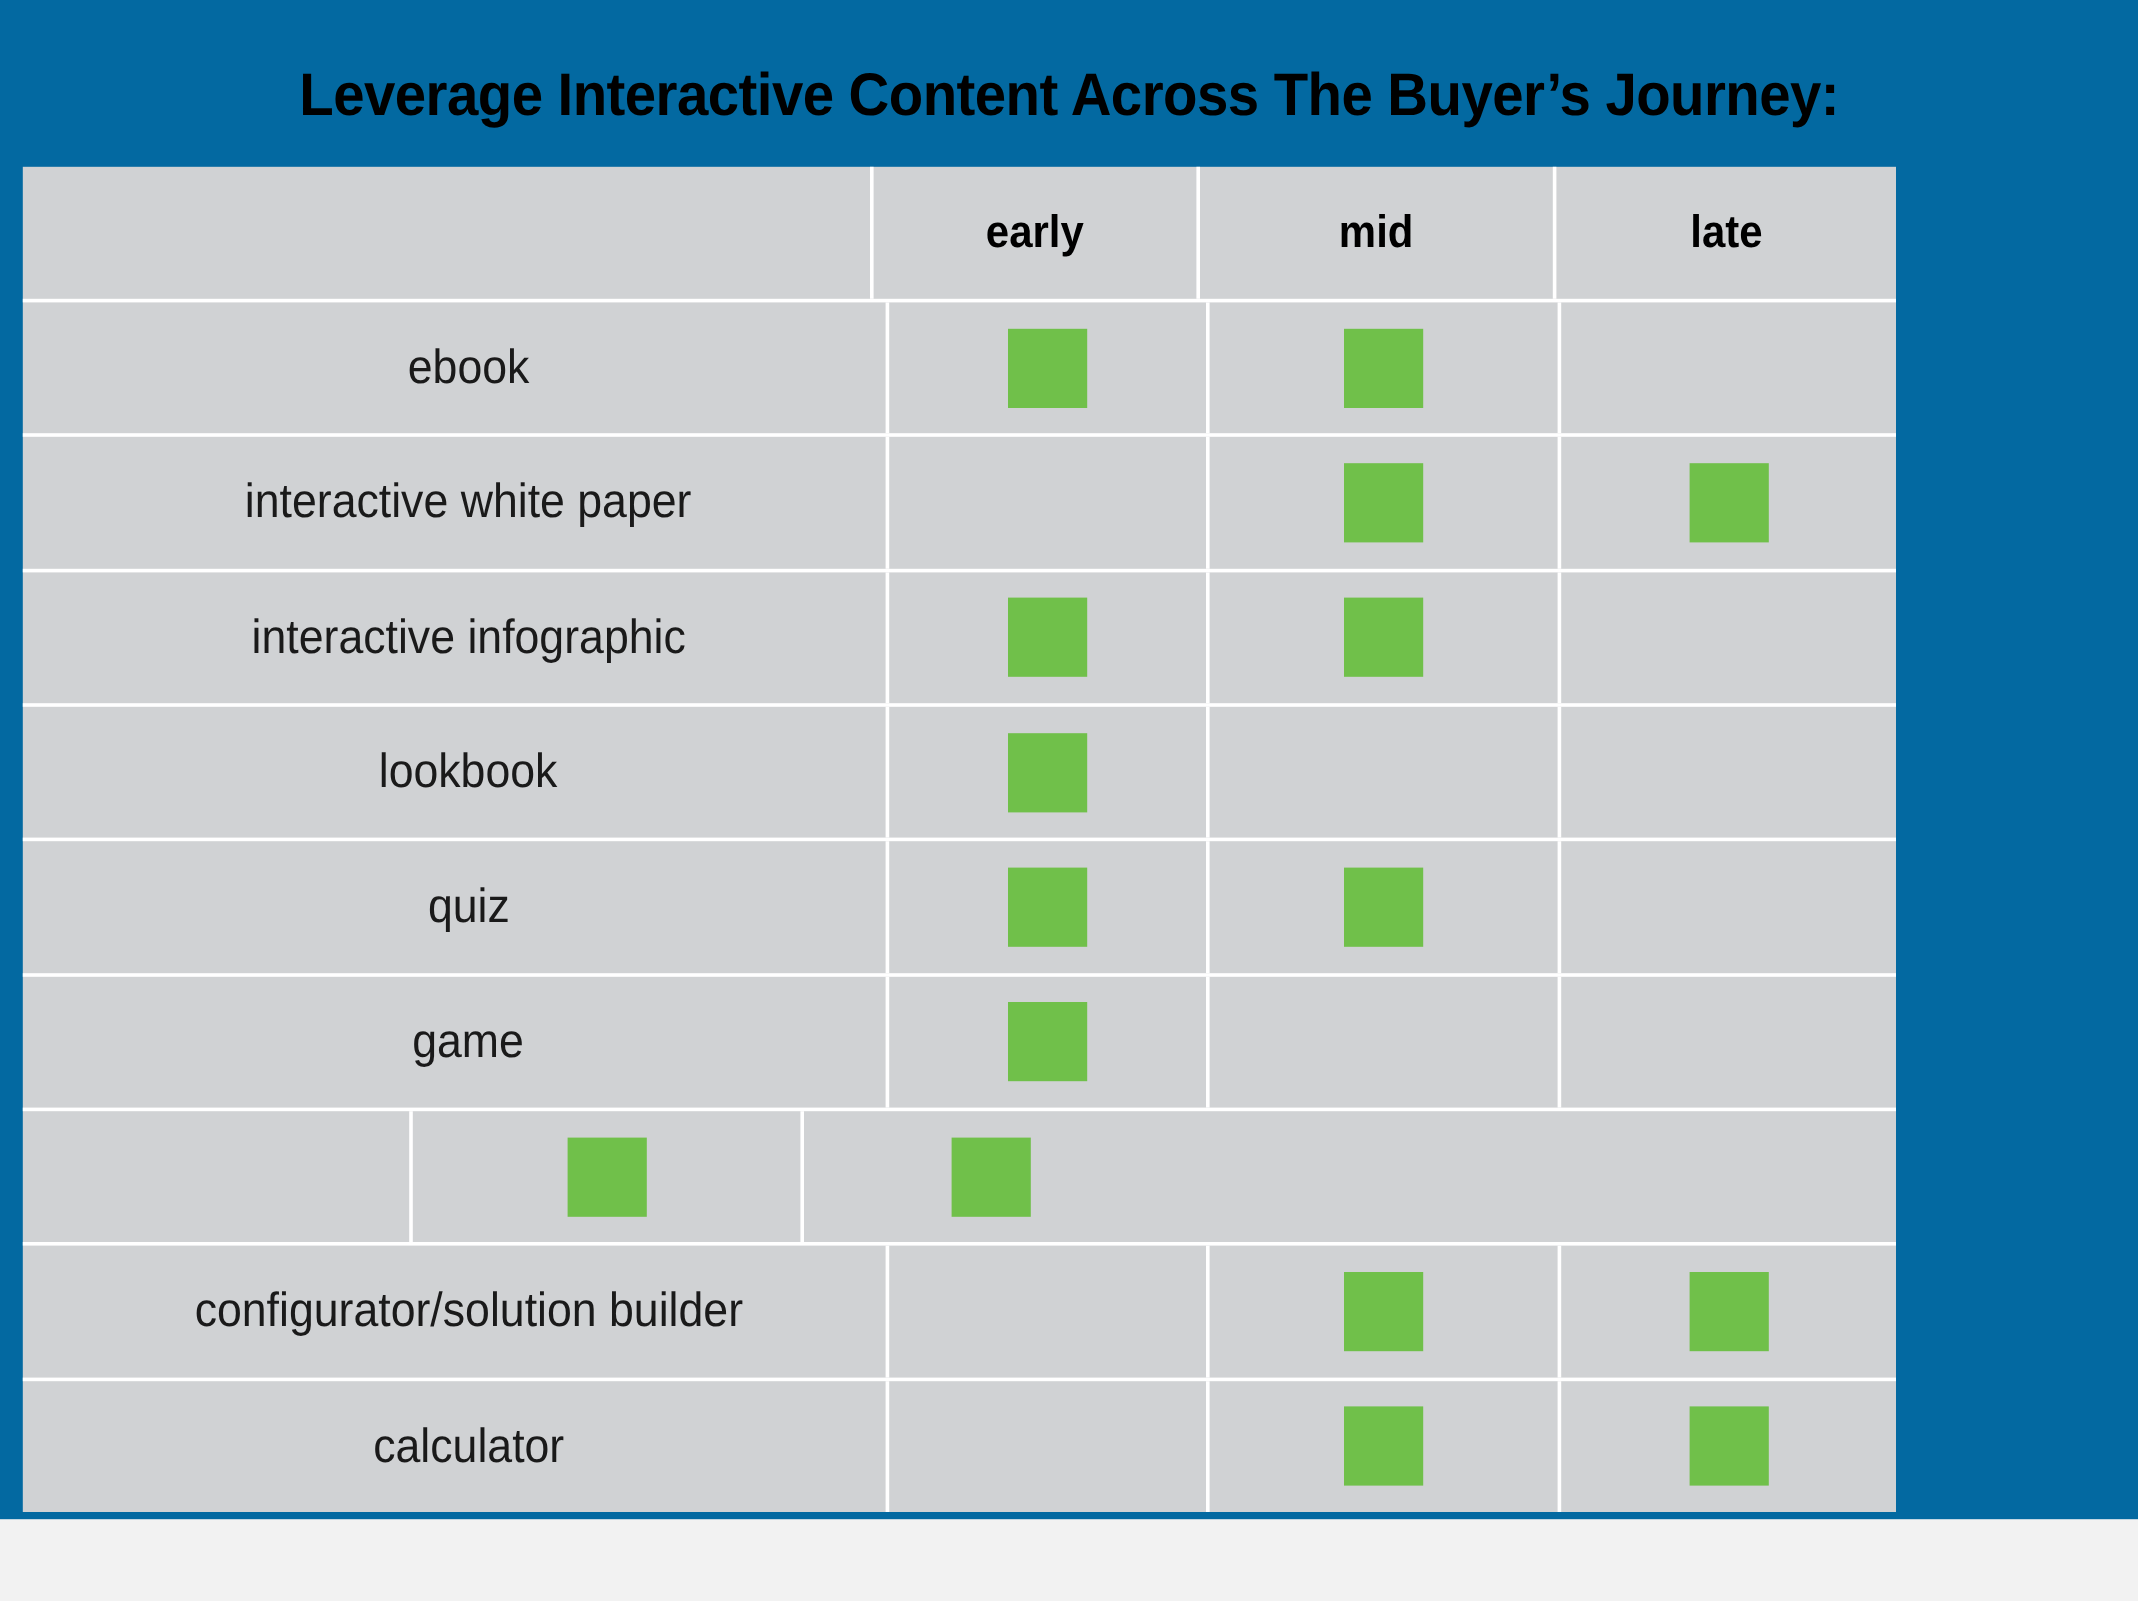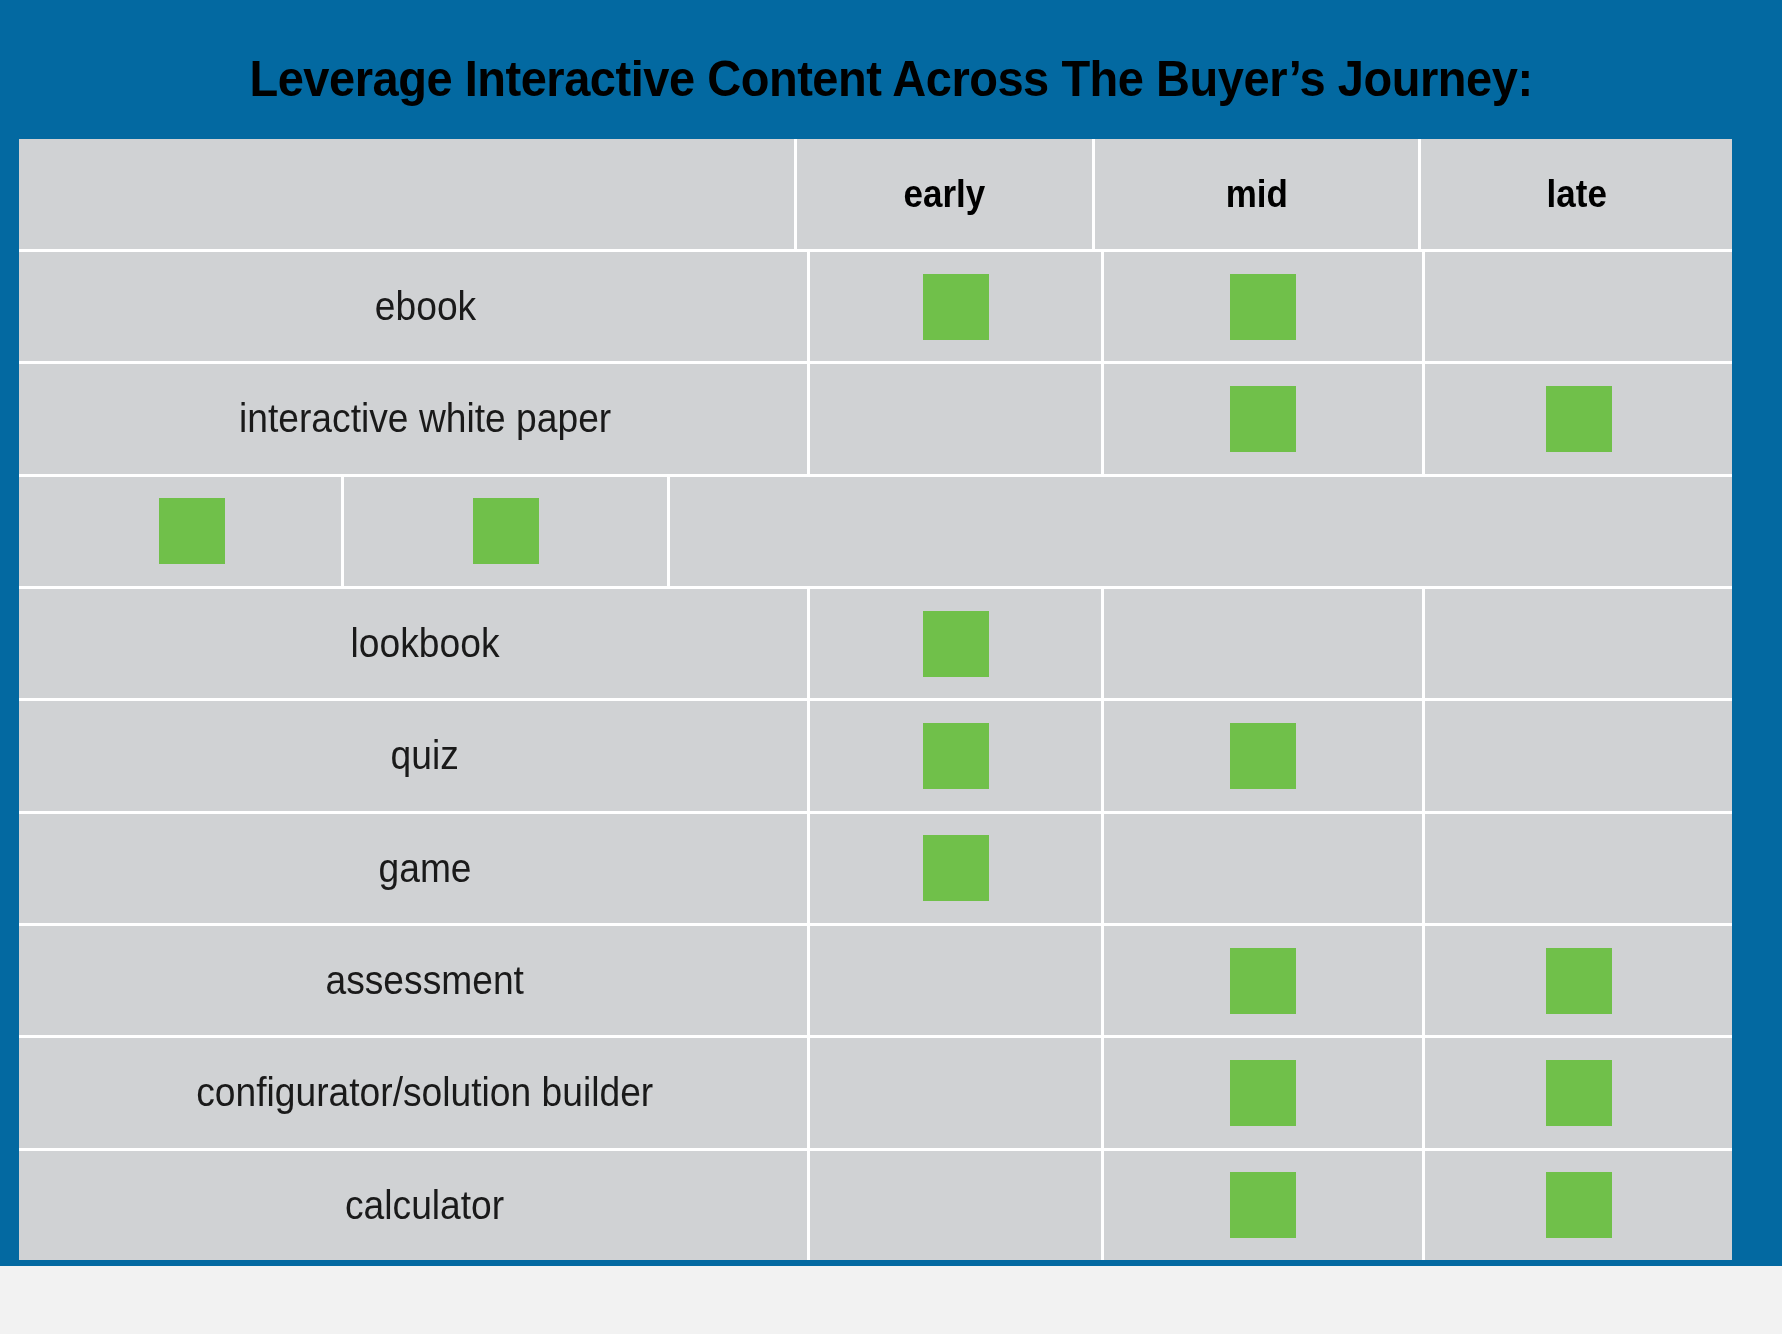--- a/index.html
+++ b/index.html
@@ -35,21 +35,21 @@
     transform: scaleX(0.94);
     transform-origin: center top;
     white-space: nowrap;
   }
 
   
   .matrix {
     position: absolute;
     left: 19px;
     top: 139px;
-    width: 1713px;
+    width: 1561px;
     height: 1121px;
     background: #d0d2d4;
     display: flex;
     flex-direction: column;
   }
 
   .row {
     display: flex;
     width: 100%;
     position: relative;
@@ -166,20 +166,23 @@
       </div>
       <div class="cell c-mid">
         <span class="mark" style="background: rgb(112, 192, 74);"></span>
       </div>
       <div class="cell c-late">
         <span class="mark" style="background: rgb(112, 192, 74);"></span>
       </div>
     </div>
 
     <div class="row data">
+      <div class="cell c-label">
+        <span class="label-text">interactive infographic</span>
+      </div>
       <div class="cell c-early">
         <span class="mark" style="background: rgb(112, 192, 74);"></span>
       </div>
       <div class="cell c-mid">
         <span class="mark" style="background: rgb(112, 192, 74);"></span>
       </div>
       <div class="cell c-late">
         <span class="mark off"></span>
       </div>
     </div>
@@ -223,23 +226,20 @@
       </div>
       <div class="cell c-mid">
         <span class="mark off"></span>
       </div>
       <div class="cell c-late">
         <span class="mark off"></span>
       </div>
     </div>
 
     <div class="row data">
-      <div class="cell c-label">
-        <span class="label-text">assessment</span>
-      </div>
       <div class="cell c-early">
         <span class="mark off"></span>
       </div>
       <div class="cell c-mid">
         <span class="mark" style="background: rgb(112, 192, 74);"></span>
       </div>
       <div class="cell c-late">
         <span class="mark" style="background: rgb(112, 192, 74);"></span>
       </div>
     </div>

